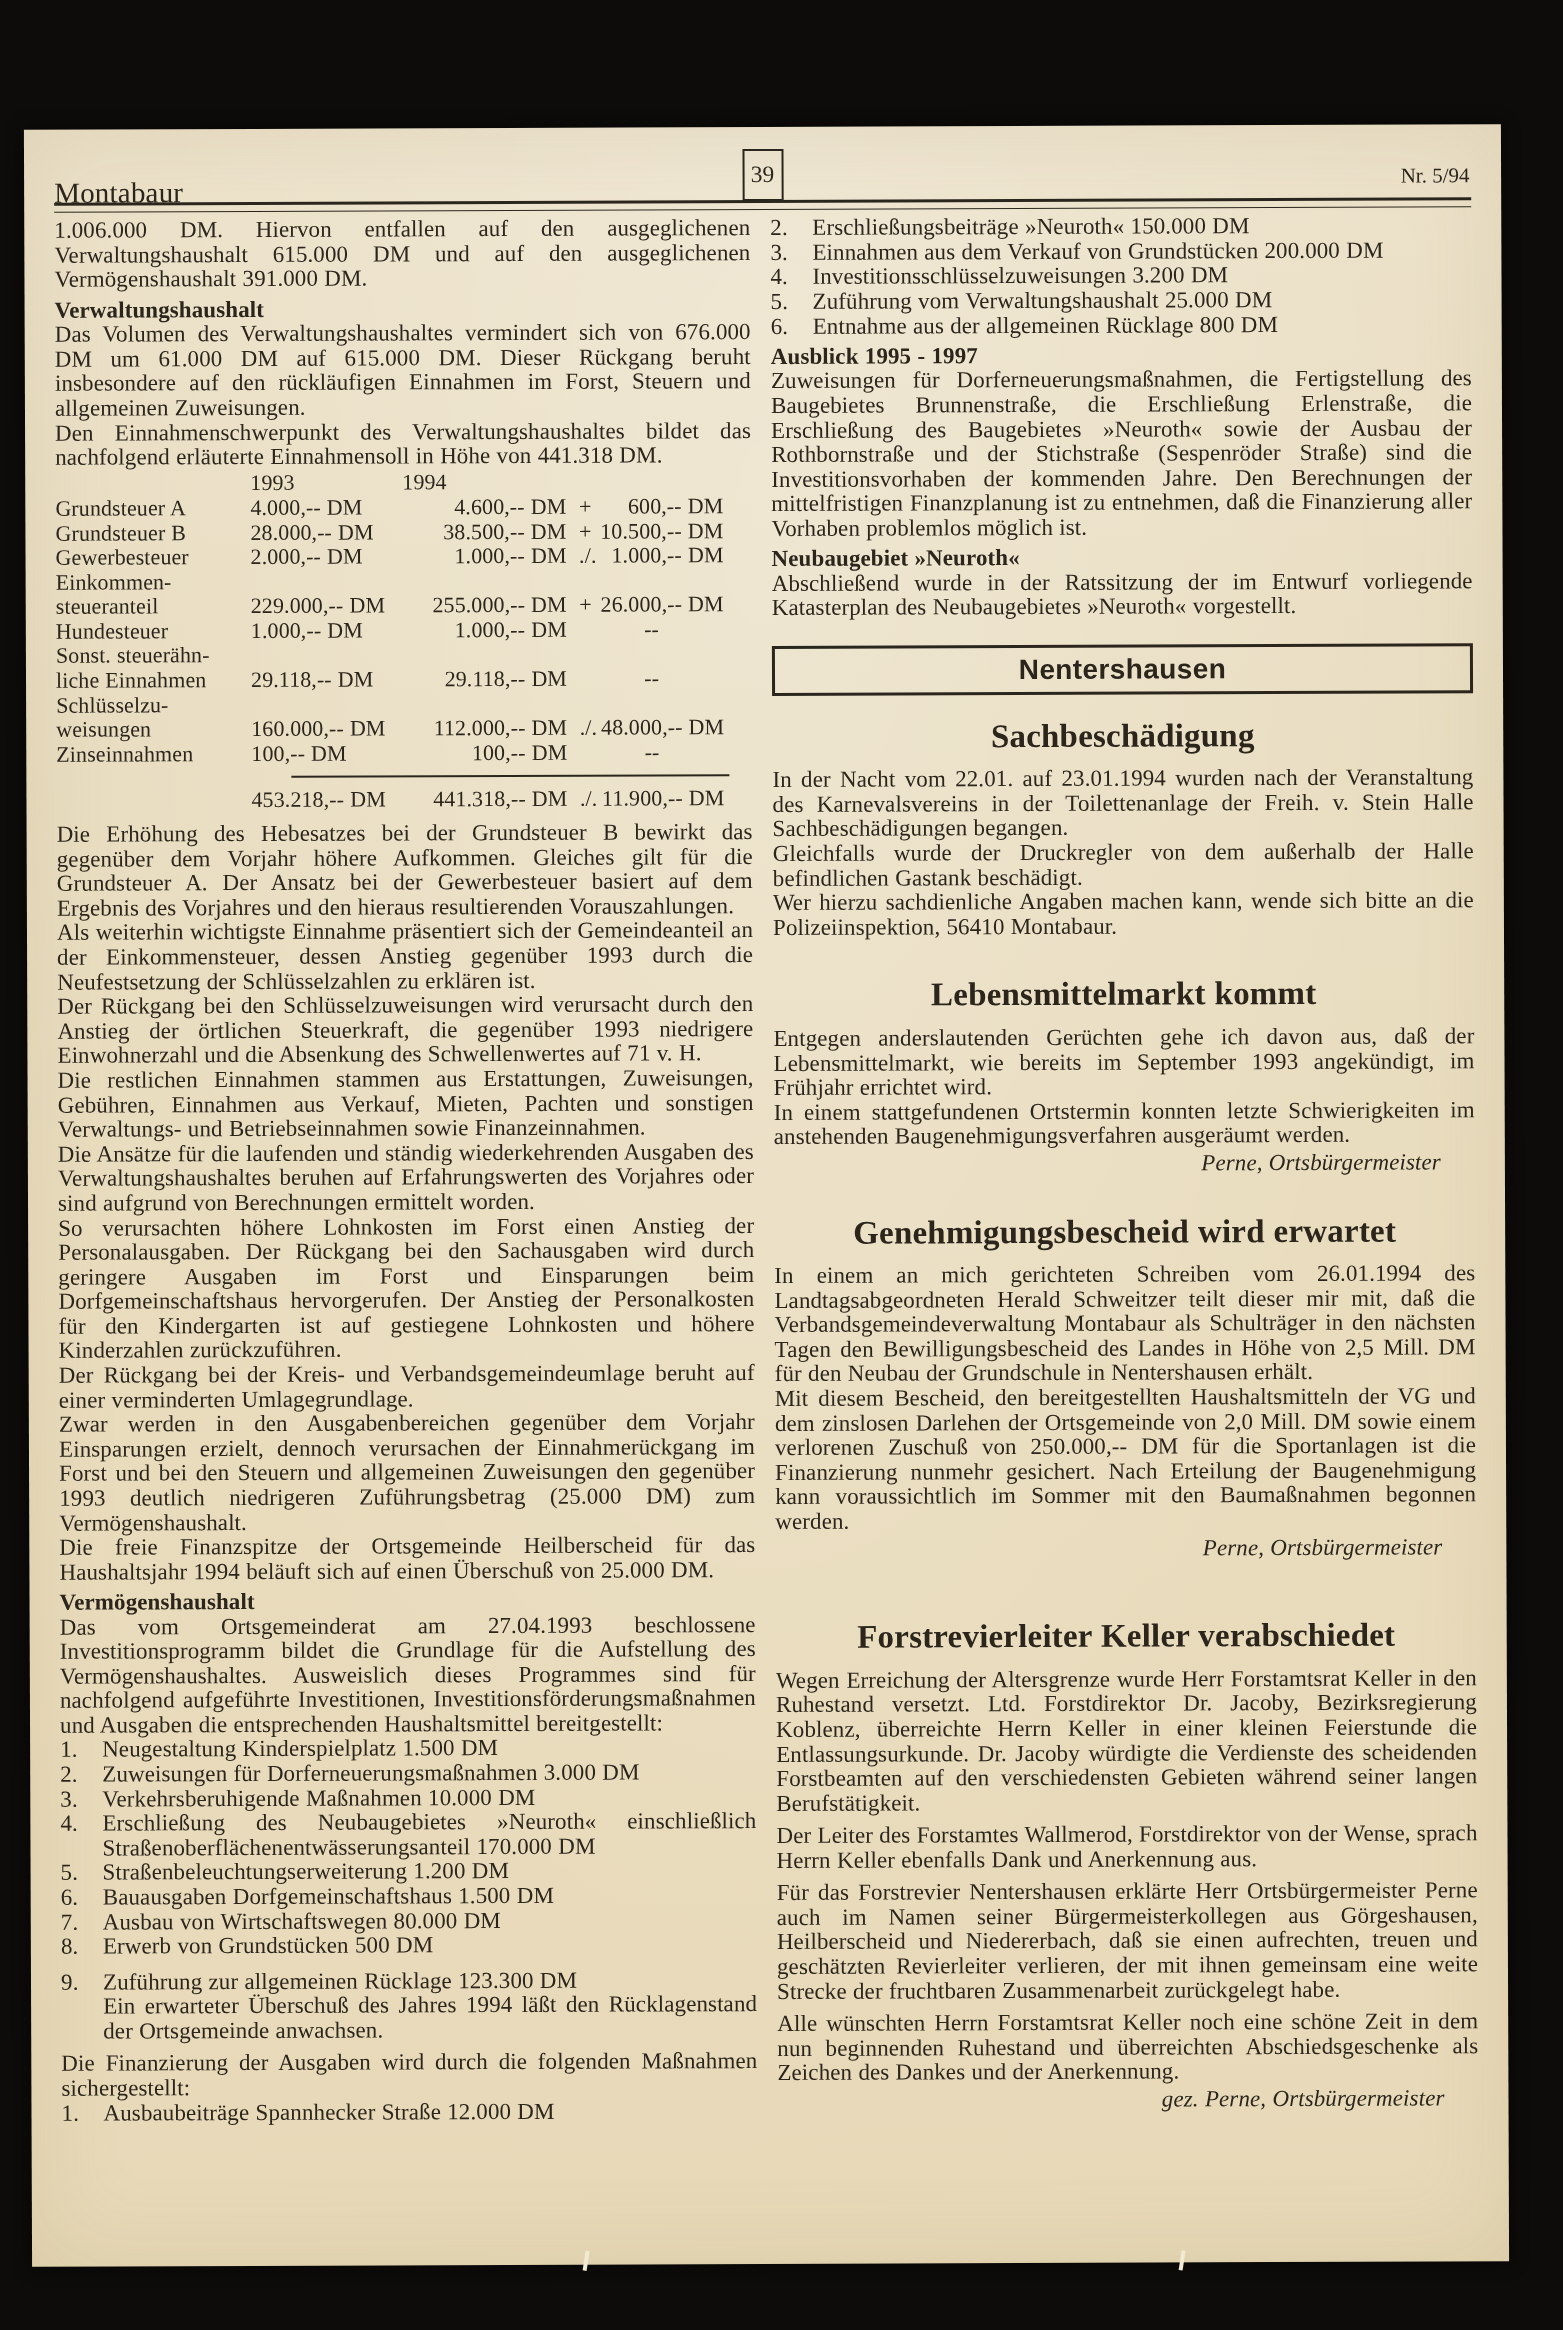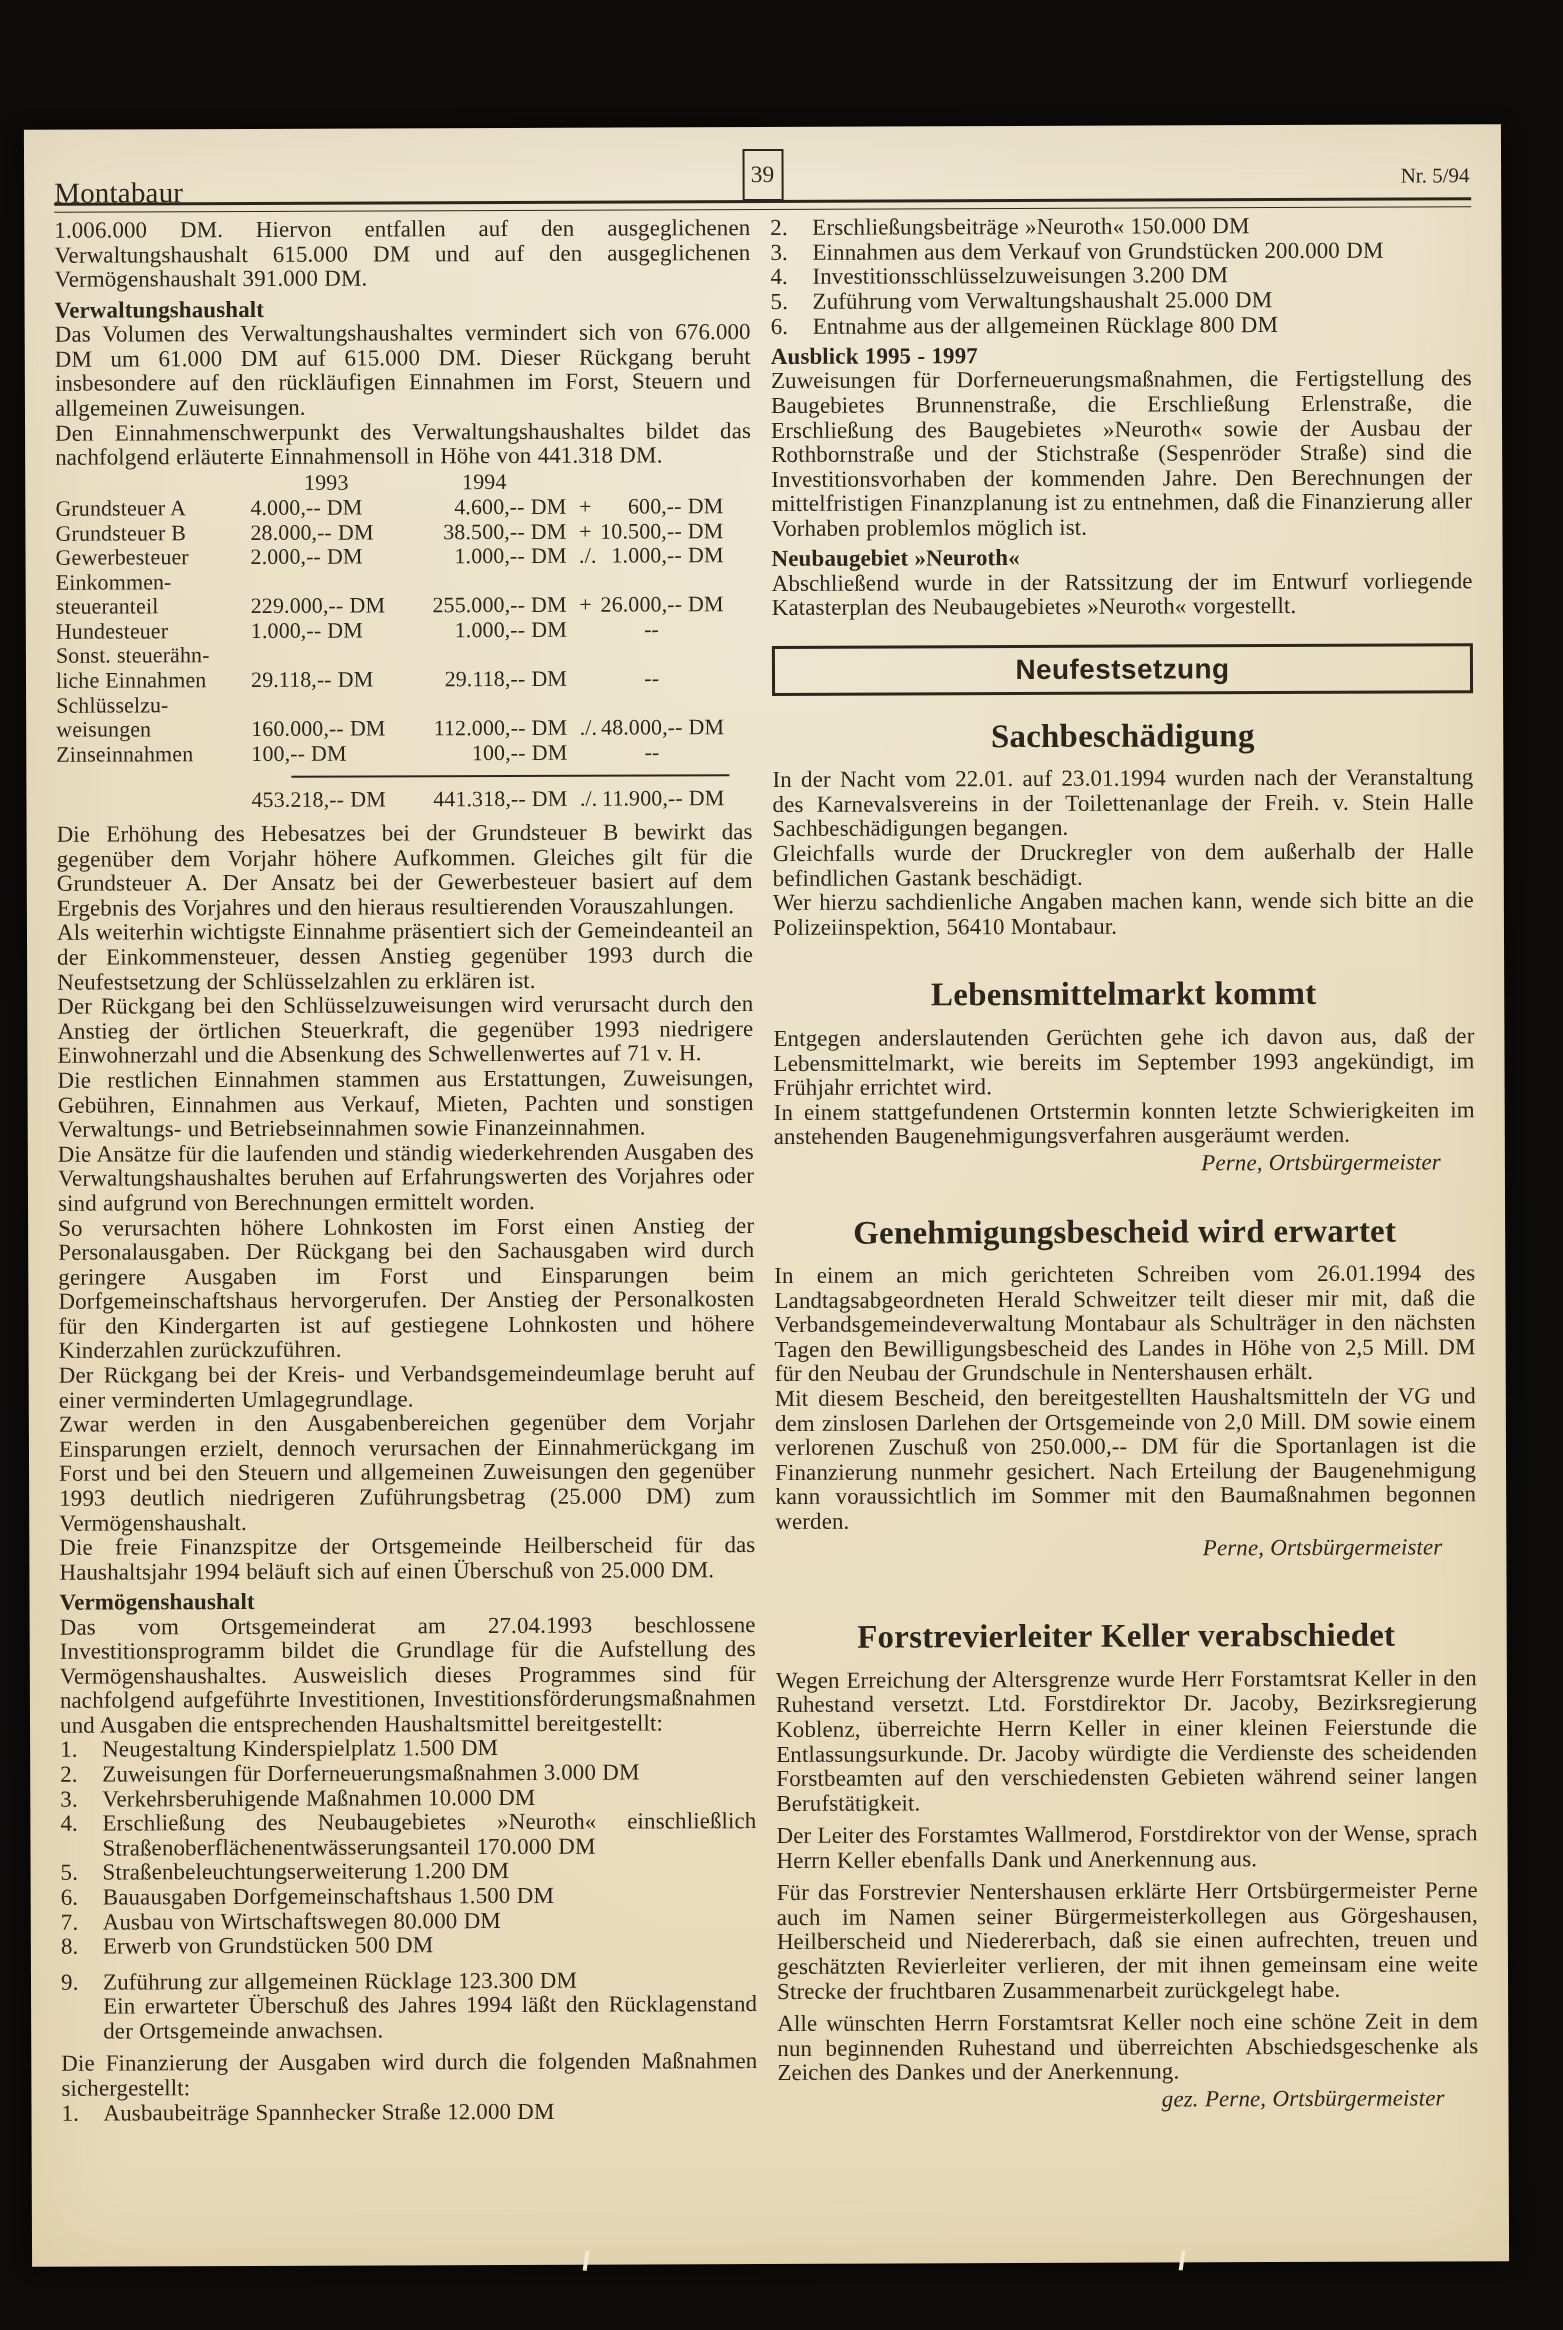--- a/index.html
+++ b/index.html
@@ -43,21 +43,21 @@
   .pgap{margin-top:7.8px;}
   
   .fin-table{margin:1.6px 0 9.4px;font-size:22px;line-height:24.6px;text-align:left;}
   .trow{display:flex;align-items:flex-end;}
   .c-label{width:195px;flex:none;white-space:pre-line;}
   .c93{width:152px;flex:none;text-align:left;white-space:nowrap;}
   .c94{width:164px;flex:none;text-align:right;white-space:nowrap;}
   .cdiff{width:168px;flex:none;display:flex;justify-content:space-between;
          box-sizing:border-box;padding:0 11px 0 12.5px;white-space:nowrap;}
   .trow.dash .cdiff{justify-content:center;}
-  .c93.hdr93,.c94.hdr94{text-align:center;}
+  .c93.hdr93,.c94.hdr94{text-align:left;}
   .total-rule{margin:9.4px 0 0 235px;width:438px;border-top:2.3px solid #2b261d;}
   .trow.total{margin-top:10.2px;}
   
   .li{display:flex;margin:0;}
   .li-num{width:42px;flex:none;}
   .li-text{flex:1;text-align:justify;}
   .li-note{margin-left:42px;text-align:justify;}
   .gap-top{margin-top:11px;}
   
   .banner-box{border:3.1px solid #2b261d;margin:25px 0 22px;height:44px;
@@ -266,21 +266,21 @@
           <span class="li-text">Entnahme aus der allgemeinen Rücklage 800 DM</span>
         </div>
 
       <div class="subhead">Ausblick 1995 - 1997</div>
       <p class="para">Zuweisungen für Dorferneuerungsmaßnahmen, die Fertigstellung des Baugebietes Brunnenstraße, die Erschließung Erlenstraße, die Erschließung des Baugebietes »Neuroth« sowie der Ausbau der Rothbornstraße und der Stichstraße (Sespenröder Straße) sind die Investitionsvorhaben der kommenden Jahre. Den Berechnungen der mittelfristigen Finanzplanung ist zu entnehmen, daß die Finanzierung aller Vorhaben problemlos möglich ist.</p>
 
       <div class="subhead">Neubaugebiet »Neuroth«</div>
       <p class="para">Abschließend wurde in der Ratssitzung der im Entwurf vorliegende Katasterplan des Neubaugebietes »Neuroth« vorgestellt.</p>
 
       <div class="banner-box">
-        <span>Neufestsetzung</span>
+        <span>Nentershausen</span>
       </div>
 
       <div class="headline" style="margin-top:20.3px;">Sachbeschädigung</div>
       <p class="para">In der Nacht vom 22.01. auf 23.01.1994 wurden nach der Veranstaltung des Karnevalsvereins in der Toilettenanlage der Freih. v. Stein Halle Sachbeschädigungen begangen.</p>
       <p class="para">Gleichfalls wurde der Druckregler von dem außerhalb der Halle befindlichen Gastank beschädigt.</p>
       <p class="para">Wer hierzu sachdienliche Angaben machen kann, wende sich bitte an die Polizeiinspektion, 56410 Montabaur.</p>
 
       <div class="headline">Lebensmittelmarkt kommt</div>
       <p class="para">Entgegen anderslautenden Gerüchten gehe ich davon aus, daß der Lebensmittelmarkt, wie bereits im September 1993 angekündigt, im Frühjahr errichtet wird.</p>
       <p class="para">In einem stattgefundenen Ortstermin konnten letzte Schwierigkeiten im anstehenden Baugenehmigungsverfahren ausgeräumt werden.</p>

